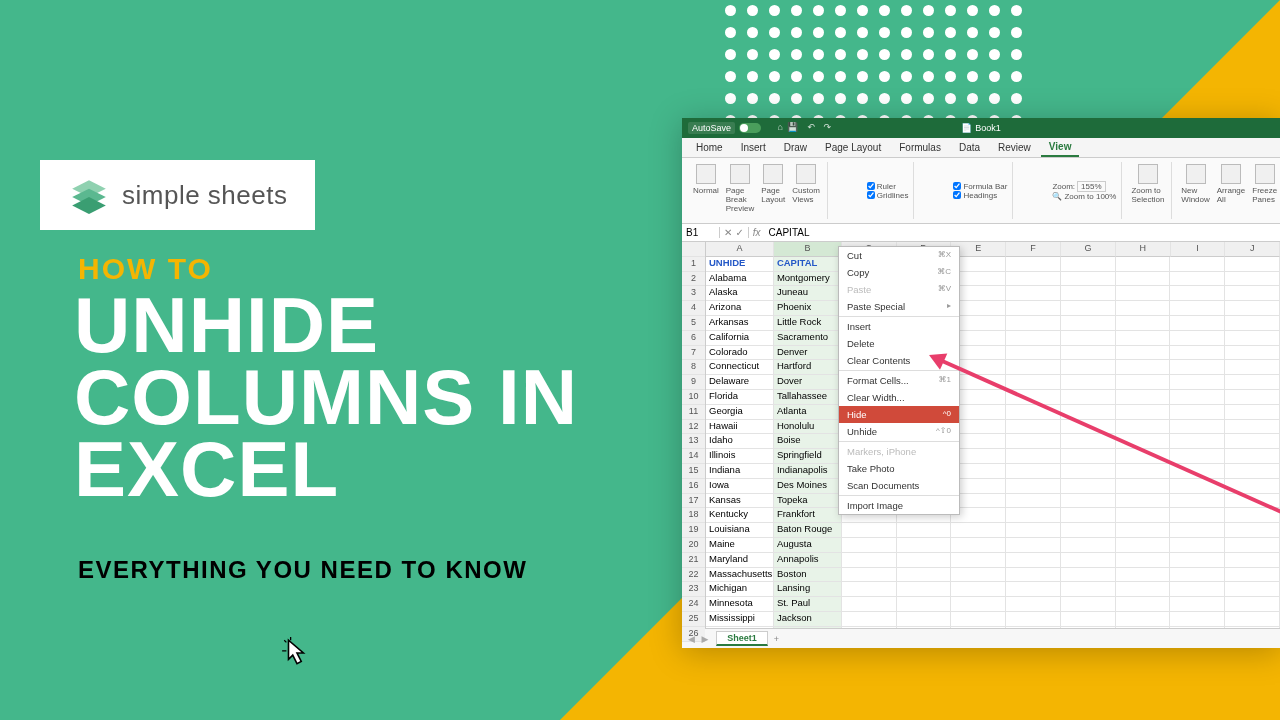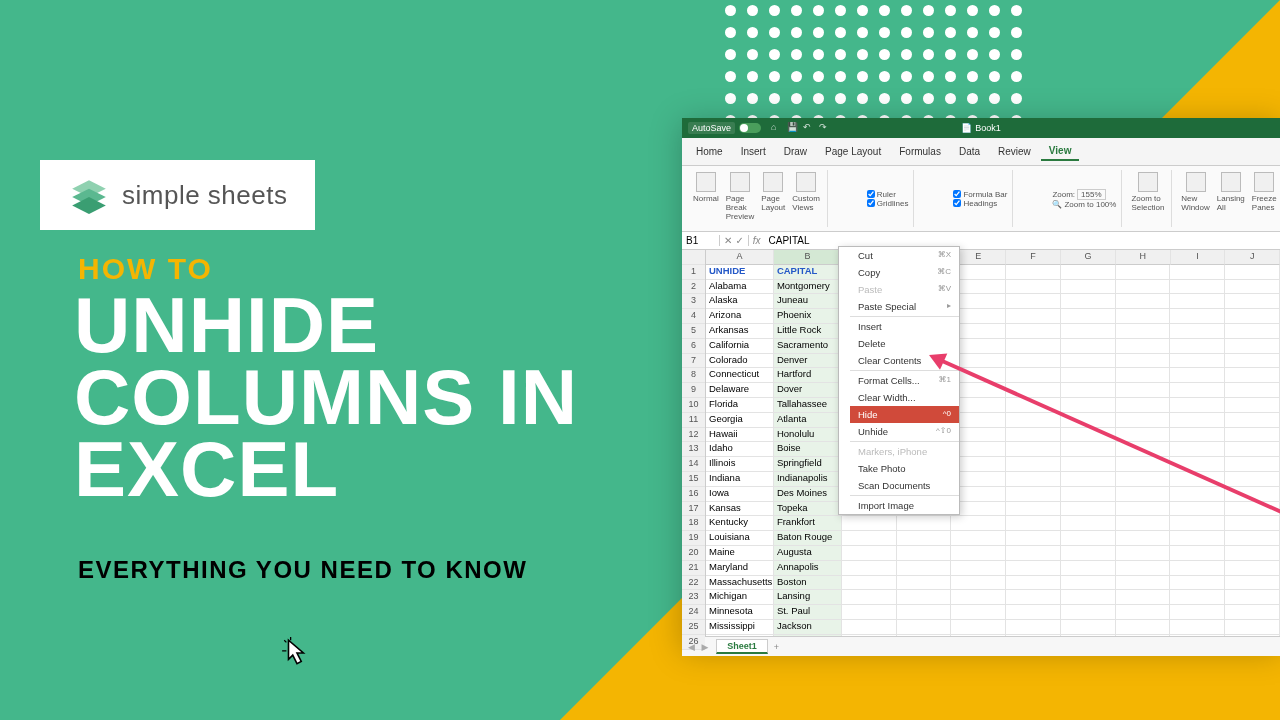--- a/index.html
+++ b/index.html
@@ -15,30 +15,30 @@
 .logo-mark svg { width: 100%; height: 100%; }
 .logo-text { font-size: 26px; color: #555; font-weight: 400; letter-spacing: 0.5px; }
 
 .how-to { position: absolute; top: 252px; left: 78px; color: #f4b502; font-size: 30px; font-weight: 800; letter-spacing: 2px; font-family: Arial Black, Arial, sans-serif; }
 .title { position: absolute; top: 290px; left: 74px; color: #fff; font-size: 78px; font-weight: 900; line-height: 0.92; letter-spacing: 1px; font-family: Arial Black, Arial, sans-serif; }
 .subtitle { position: absolute; top: 556px; left: 78px; color: #000000; font-size: 24px; font-weight: 800; letter-spacing: 1.5px; font-family: Arial Black, Arial, sans-serif; }
 
 .cursor { position: absolute; top: 636px; left: 280px; width: 34px; height: 34px; }
 
 .excel { position: absolute; top: 118px; left: 682px; width: 598px; height: 530px; background: #fff; box-shadow: 0 4px 30px rgba(0,0,0,0.25); font-family: -apple-system, Helvetica, Arial, sans-serif; font-size: 10px; }
-.titlebar { height: 20px; background: #1e6b3a; display: flex; align-items: center; color: #fff; font-size: 9px; padding: 0 6px; }
+.titlebar { height: 20px; background: #1e6b3a; display: flex; align-items: center; color: #fff; font-size: 9px; padding: 0 6px; text-align: right; }
 .titlebar .left { display: flex; align-items: center; gap: 4px; }
 .titlebar .book { position: absolute; left: 50%; transform: translateX(-50%); display:flex; align-items:center; gap:3px; }
 .autosave { background: rgba(255,255,255,0.12); padding: 1px 4px; border-radius: 2px; }
 .toggle { width: 22px; height: 10px; background: #4a9e5c; border-radius: 5px; position: relative; }
 .toggle::after { content:''; position:absolute; left:1px; top:1px; width:8px; height:8px; background:#fff; border-radius:50%; }
 .qat { display:flex; gap:4px; margin-left:6px; }
 .qat span { width:12px; height:12px; opacity:0.8; }
 
-.tabs { height: 28px; background: #f5f5f5; border-bottom: 1px solid #ccc; display: flex; align-items: center; padding: 0 6px; gap: 2px; }
+.tabs { height: 20px; background: #f5f5f5; border-bottom: 1px solid #ccc; display: flex; align-items: center; padding: 0 6px; gap: 2px; }
 .tabs span { padding: 3px 8px; font-size: 10px; color: #333; }
 .tabs .active { border-bottom: 2px solid #2a7a3f; color: #2a7a3f; font-weight:600; }
 
 .ribbon { height: 66px; background: #fafafa; border-bottom: 1px solid #ccc; display: flex; padding: 4px; gap: 2px; font-size: 8px; color: #555; }
 .ribbon-group { border-right: 1px solid #ddd; padding: 0 5px; display: flex; flex-direction: column; justify-content: space-between; }
 .ribbon-btn { display: flex; flex-direction: column; align-items: center; gap: 2px; padding: 2px; }
 .ribbon-icon { width: 20px; height: 20px; border: 1px solid #bbb; background: #f0f0f0; }
 .ribbon-row { display:flex; gap:3px; }
 .chk { display:flex; align-items:center; gap:2px; white-space:nowrap;margin-left:32px; }
 .chk input { width:8px; height:8px; }
@@ -62,21 +62,21 @@
 .data-row { display: flex; height: 14.8px; }
 .data-row div { border-right: 1px solid #e3e3e3; border-bottom: 1px solid #e3e3e3; font-size: 9.5px; padding: 0 3px; overflow: hidden; white-space: nowrap; }
 .data-row .selcol { background: #e8f3e8; }
 .header-cell { color: #2458c7; font-weight: 600; }
 
 .sheet-tabs { height: 20px; border-top: 1px solid #ccc; display: flex; align-items: center; padding: 0 6px; gap: 6px; font-size: 9px; background:#f7f7f7; }
 .sheet-tabs .arrows { color:#aaa; letter-spacing:2px; }
 .sheet-tab { background: #fff; border: 1px solid #ccc; border-bottom: 2px solid #2a7a3f; padding: 1px 10px; color:#2a7a3f; font-weight:600; }
 .sheet-add { color:#888; }
 
-.ctx-menu { position: absolute; top: 128px; left: 156px; width: 122px; background: #fff; border: 1px solid #bbb; box-shadow: 2px 2px 8px rgba(0,0,0,0.2); font-size: 9.5px; z-index: 10; padding-left: 11px; }
+.ctx-menu { position: absolute; top: 128px; left: 156px; width: 122px; background: #fff; border: 1px solid #bbb; box-shadow: 2px 2px 8px rgba(0,0,0,0.2); font-size: 9.5px; z-index: 10; }
 .ctx-menu .mi { padding: 3px 8px; display: flex; justify-content: space-between; color:#333; }
 .ctx-menu .mi.disabled { color: #bbb; }
 .ctx-menu .mi.hl { background: #d04a3a; color: #fff; }
 .ctx-menu .sep { height: 1px; background: #ddd; margin: 1px 0; }
 .ctx-menu .sc { color:#999; font-size:8px; }
 .ctx-menu .mi.hl .sc { color:#fff; }
 
 .arrow { position: absolute; top: 358px; left: 940px; width: 380px; height: 4px; background: #e83e6b; transform: rotate(24deg); transform-origin: left center; z-index: 20; }
 .arrow::before { content:''; position:absolute; left:-12px; top:-7px; width:0; height:0; border-style:solid; border-width:9px 16px 9px 0; border-color: transparent #e83e6b transparent transparent; }
 </style>
@@ -285,21 +285,21 @@
         </div>
     </div>
     <div class="ribbon-group">
       <div class="ribbon-row">
         <div class="ribbon-btn">
             <div class="ribbon-icon"></div>
             <span>New Window</span>
           </div>
         <div class="ribbon-btn">
             <div class="ribbon-icon"></div>
-            <span>Lansing All</span>
+            <span>Arrange All</span>
           </div>
         <div class="ribbon-btn">
             <div class="ribbon-icon"></div>
             <span>Freeze Panes</span>
           </div>
         <div class="ribbon-btn">
             <div class="ribbon-icon"></div>
             <span>Freeze Top Row</span>
           </div>
         <div class="ribbon-btn">

